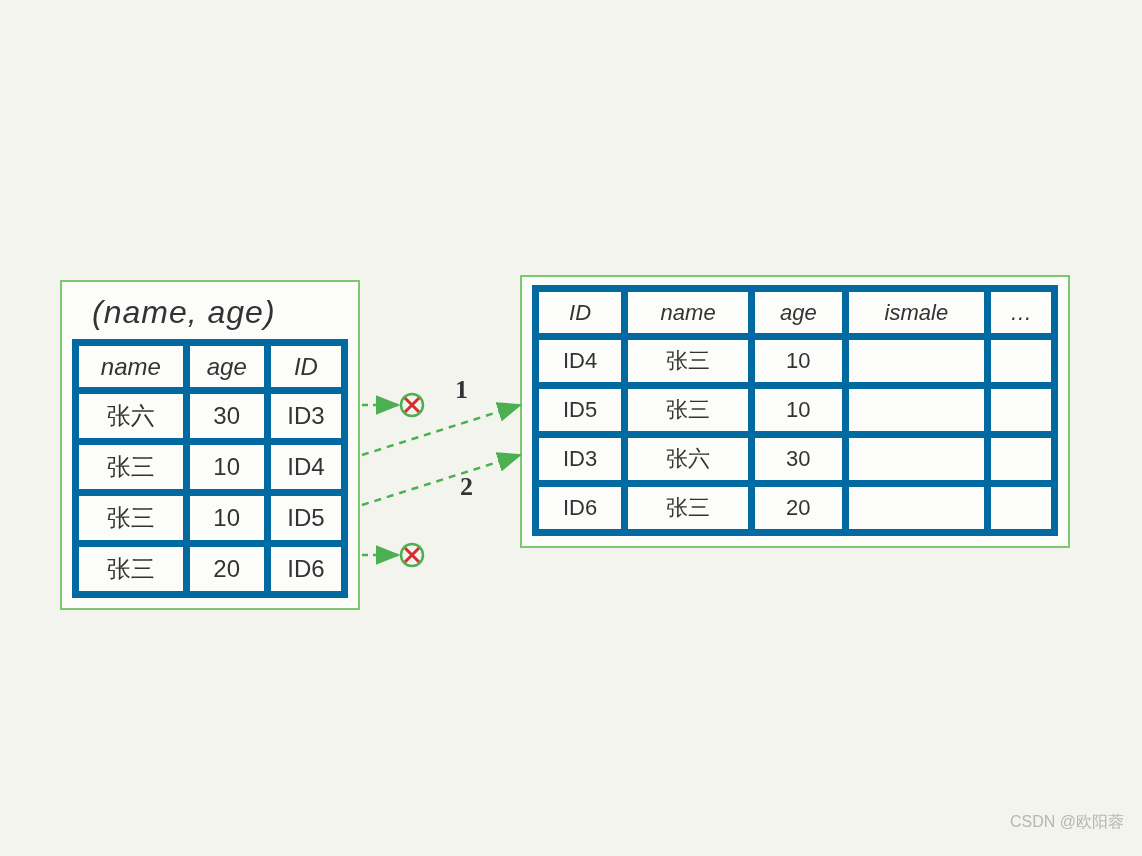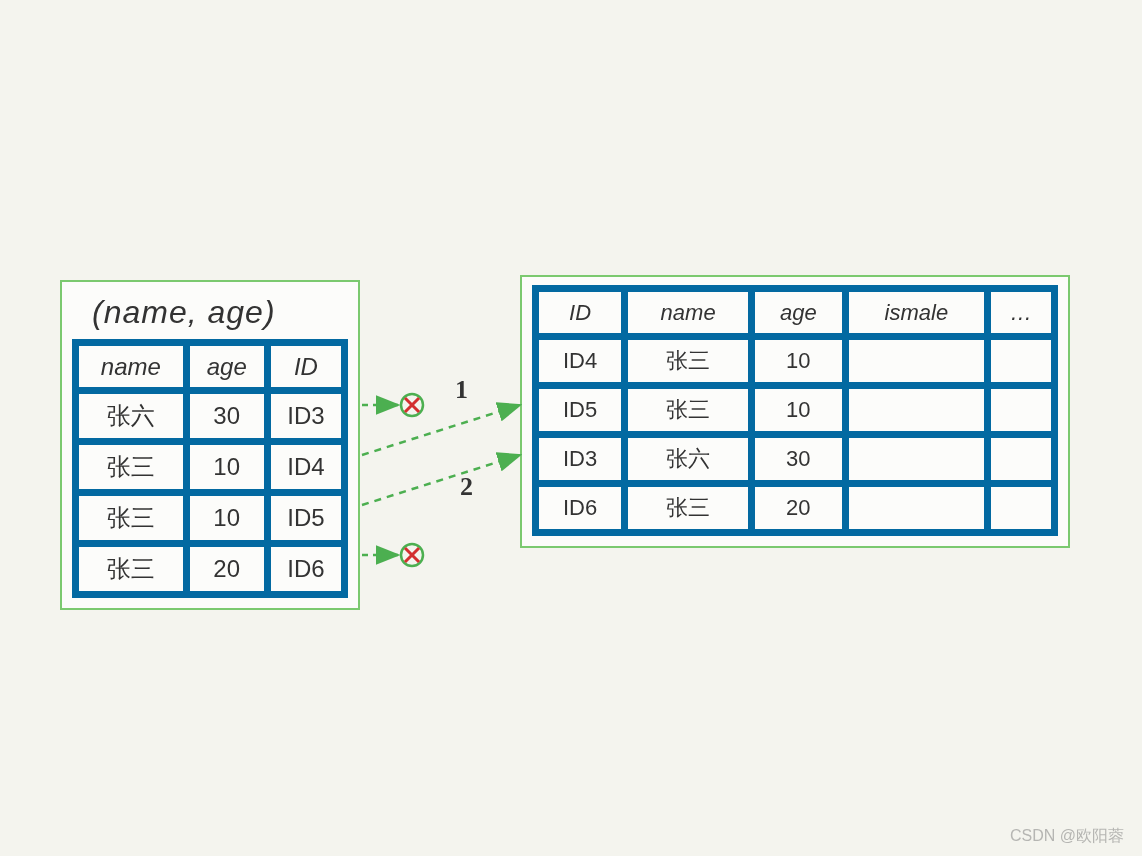--- a/index.html
+++ b/index.html
@@ -44,21 +44,21 @@
     font-weight: normal;
     font-style: italic;
     font-size: 24px;
     background: #fcfcfa;
   }
   .underline { }
   .right-box th, .right-box td { font-size: 22px; }
   .watermark {
     position: absolute;
     right: 18px;
-    bottom: 9px;
+    bottom: 23px;
     font-size: 16px;
     color: rgba(120,120,120,0.5);
     font-family: sans-serif;
   }
   svg.overlay {
     position: absolute;
     left: 0; top: 0;
     width: 1142px; height: 856px;
     pointer-events: none;
   }

